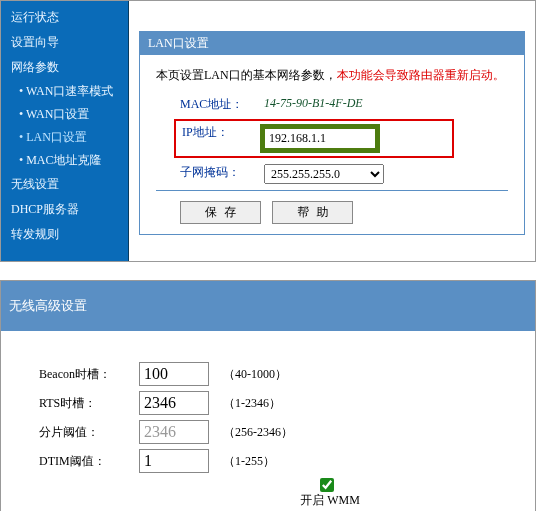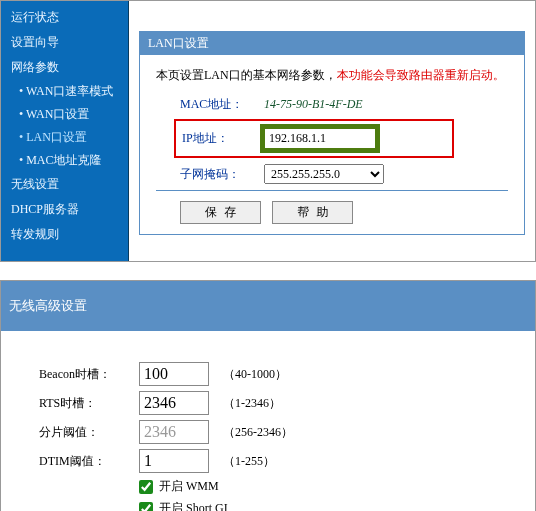--- a/index.html
+++ b/index.html
@@ -14,41 +14,41 @@
   .sidebar-item.active, .sidebar-sub.active { color: #bde3ff; }
   
   .main { flex: 1; background: #fff; padding: 30px 10px 10px 10px; }
   .panel { border: 1px solid #5a8fc4; }
   .panel-title { background: #5a8fc4; color: #fff; padding: 3px 8px; font-size: 12px; }
   .panel-body { padding: 12px 16px 10px 16px; }
   .desc { margin-bottom: 12px; color: #000; }
   .desc .warn { color: #d00; }
   .hr { border: 0; border-top: 1px solid #5a8fc4; margin: 6px 0 10px 0; }
   
-  .form-row { display: flex; align-items: center; margin: 6px 0; padding-left: 24px; }
+  .form-row { display: flex; align-items: flex-start; margin: 6px 0; padding-left: 24px; }
   .form-row .lbl { width: 84px; color: #003399; }
   .form-row .val { color: #14532d; font-style: italic; }
   .form-row input[type=text] { width: 120px; padding: 2px 4px; font-family: inherit; font-size: 12px; border: 5px solid #4d7c0f; }
   .form-row select { width: 120px; padding: 1px 2px; font-family: inherit; font-size: 12px; }
   .highlight-row { border: 2px solid #d00; padding: 3px 6px; margin-left: 18px; width: 280px; }
   .highlight-row .lbl { width: 78px; }
   
   .btn-row { margin-top: 8px; padding-left: 24px; }
   .btn { padding: 2px 24px; font-family: Liberation Mono, monospace; font-size: 12px; background: #efefef; border: 1px solid #888; cursor: pointer; margin-right: 8px; }
   
   
   .bottom-panel { margin-top: 18px; border: 1px solid #999; padding-bottom: 4px;}
   .bottom-title { background: #5a8fc4; color: #fff; padding: 16px 8px; font-size: 13px; }
   .bottom-body { padding: 26px 14px 10px 38px; }
   .brow { display: flex; align-items: center; margin: 5px 0; }
   .brow .blbl { width: 100px; color: #000; }
   .brow input[type=text] { width: 70px; padding: 2px 4px; font-family: inherit; font-size: 16px; border: 1px solid #888; margin-right: 14px; }
   .brow input[disabled] { color: #999; background: #fff; }
   .brow .hint { color: #000; }
-  .cbrow { margin: 5px 0 5px 100px; display: flex; align-items: center; }
+  .cbrow { margin: 5px 0 5px 100px; display: flex; align-items: center; flex-direction: column; }
   .cbrow input[type=checkbox] { width: 14px; height: 14px; margin-right: 6px; accent-color: #1a8a1a; }
   .ap-isolation { border: 2px solid #d00; padding: 2px 4px; margin-left: 96px; width: 126px; display: flex; align-items: center; }
   .ap-isolation input[type=checkbox] { width: 14px; height: 14px; margin-right: 6px; }
 </style>
 </head>
 <body>
 
 <div class="top-panel">
   <div class="sidebar">
     <div class="sidebar-item">运行状态</div>

